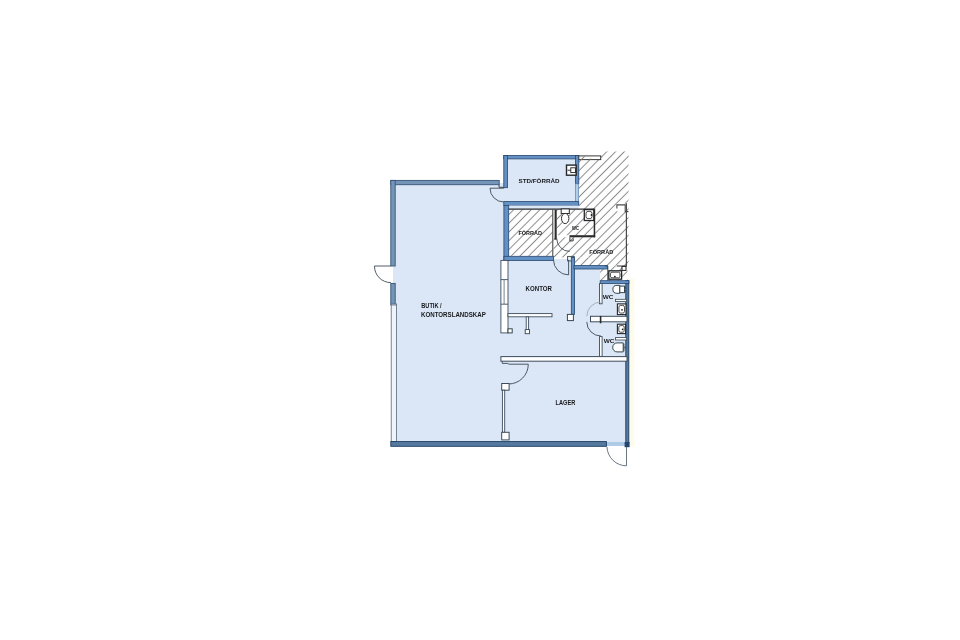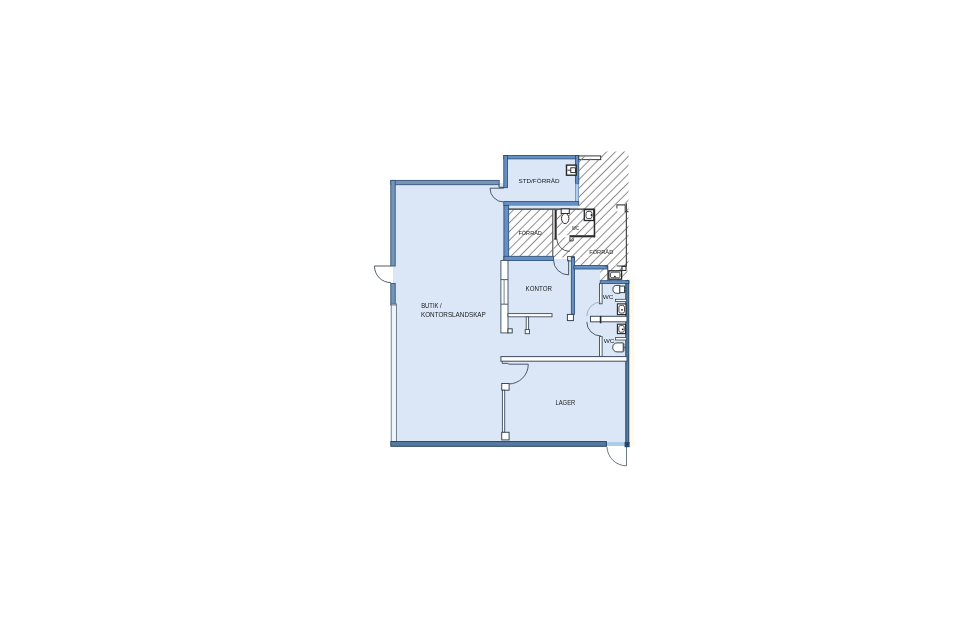--- a/index.html
+++ b/index.html
@@ -1,16 +1,16 @@
 <!DOCTYPE html>
 <html><head>
 <meta charset="utf-8">
 <style>
   html,body{margin:0;padding:0;background:#ffffff;}
-  .page{width:958px;height:640px;position:relative;font-family:"Liberation Sans",sans-serif;}
+  .page{width:958px;height:640px;position:relative;font-family:"Liberation Sans",sans-serif;font-weight:bold;}
   svg{position:absolute;top:0;left:0;}
   text{font-family:"Liberation Sans",sans-serif;fill:#17191c;}
 </style>
 </head>
 <body>
 <div class="page">
 <svg width="960" height="640" viewBox="0 0 960 640">
 <defs>
   <pattern id="hatch" width="6.2" height="6.2" patternUnits="userSpaceOnUse" patternTransform="rotate(45)">
     <line x1="3.1" y1="-0.5" x2="3.1" y2="6.7" stroke="#8a8a8a" stroke-width="1"></line>

